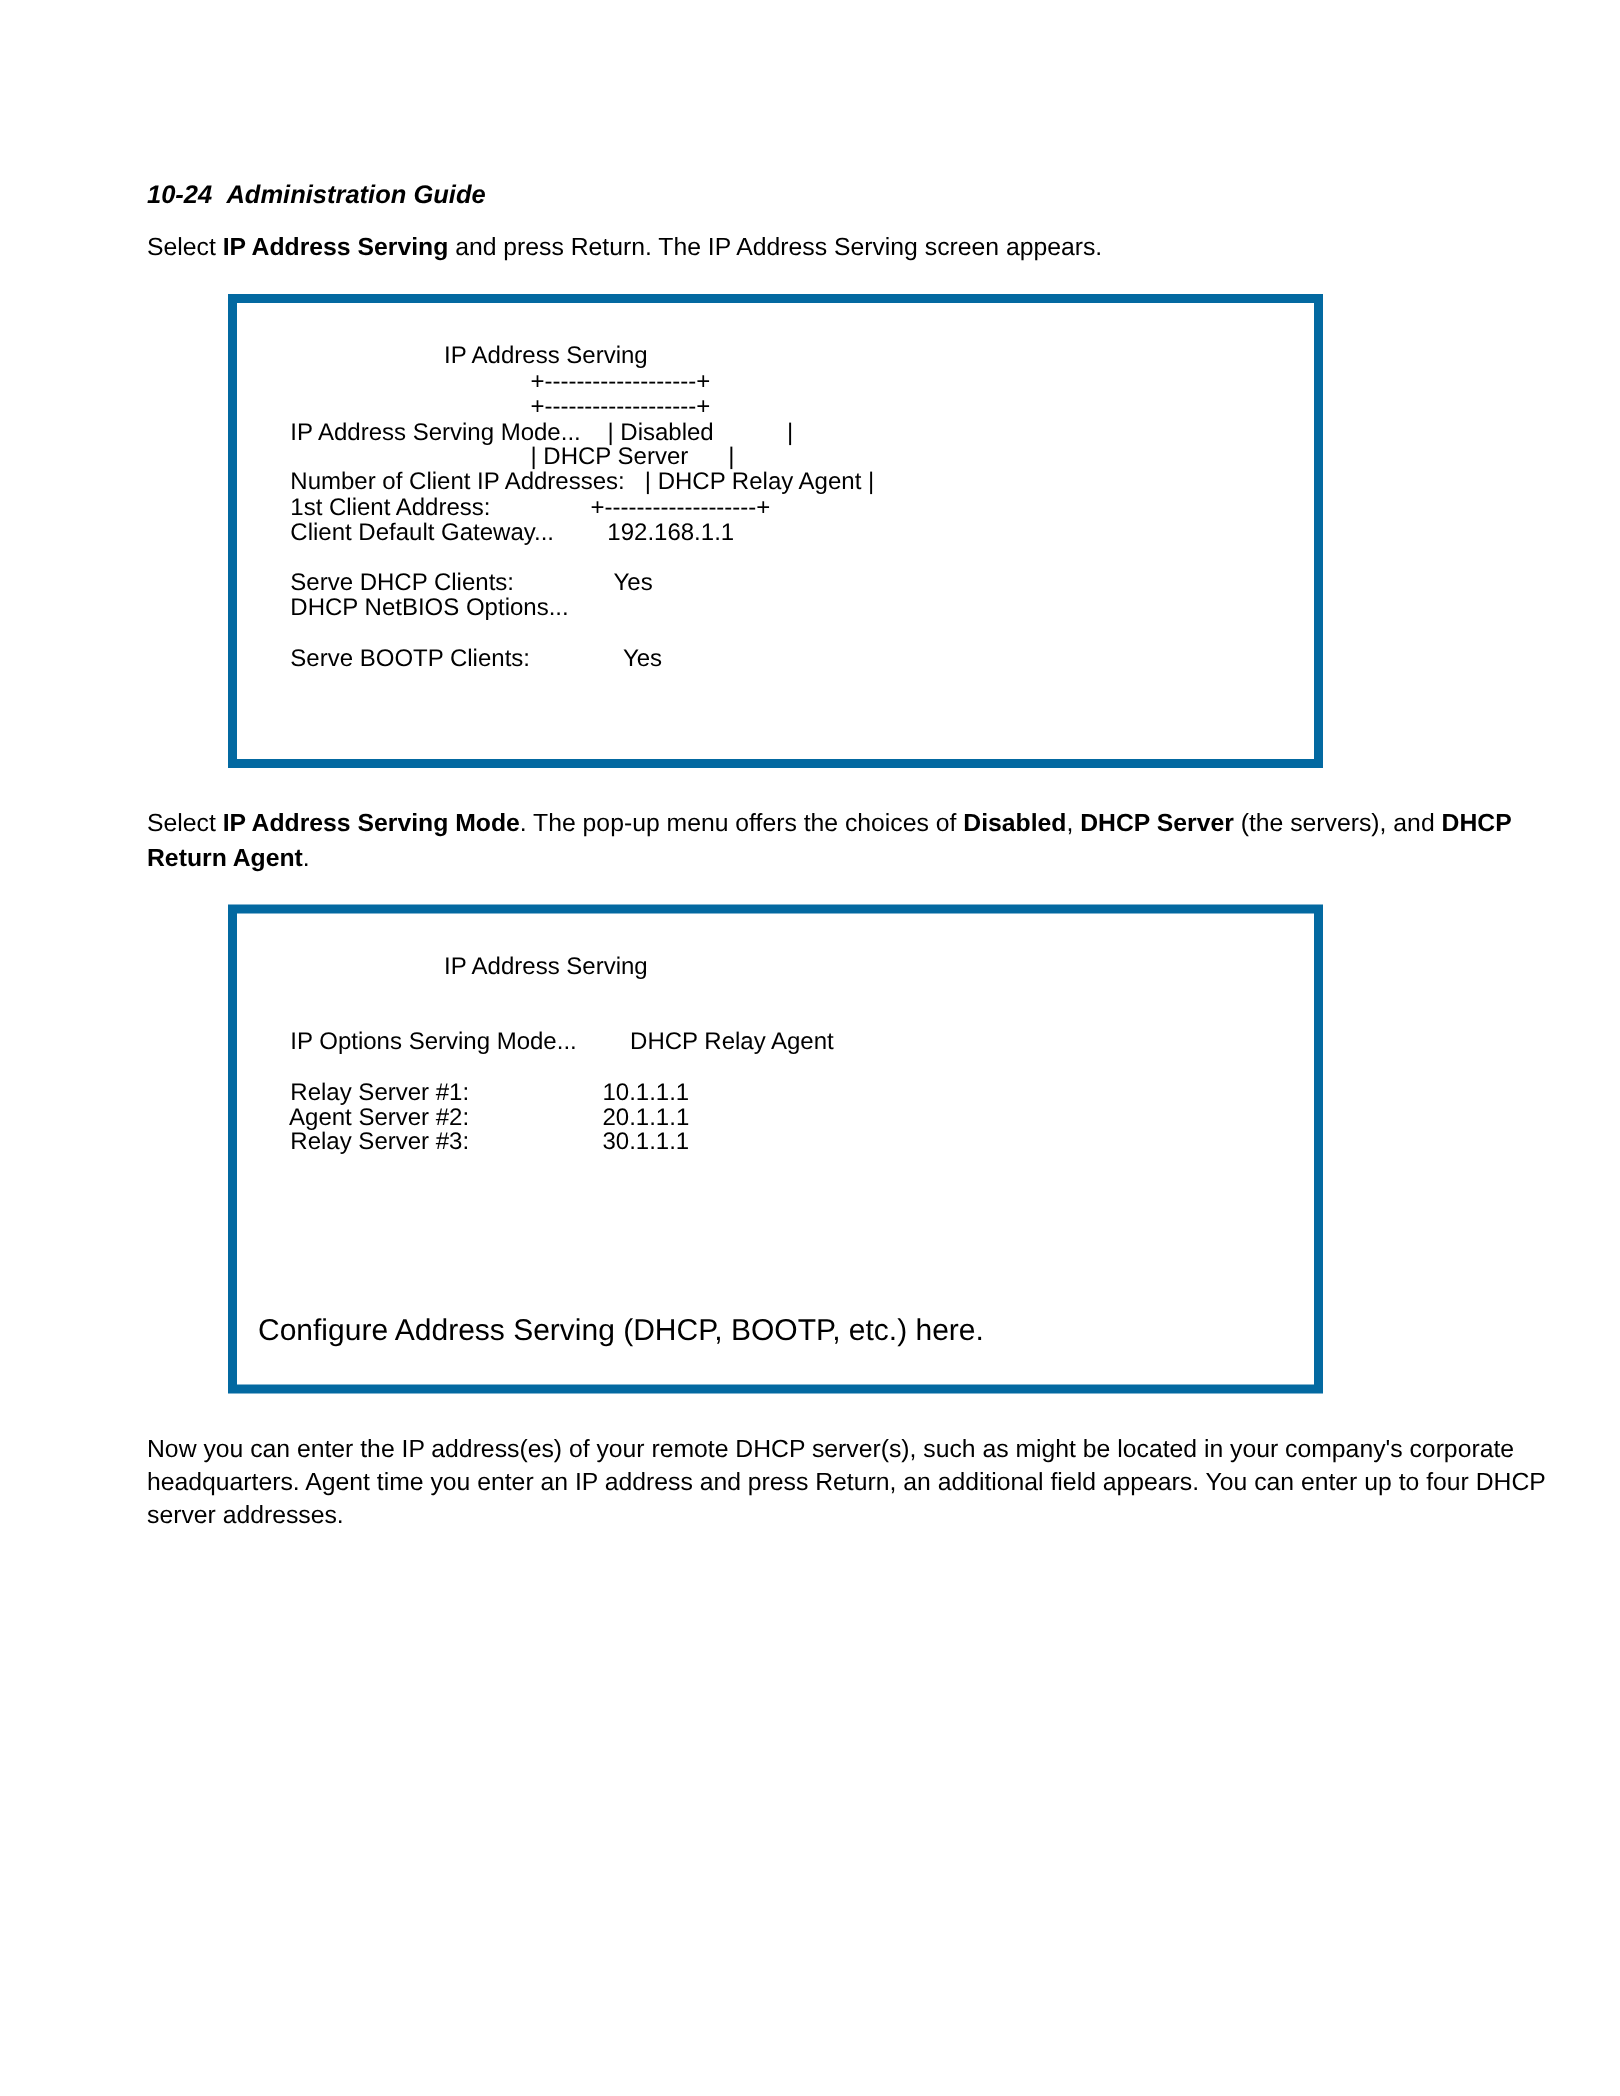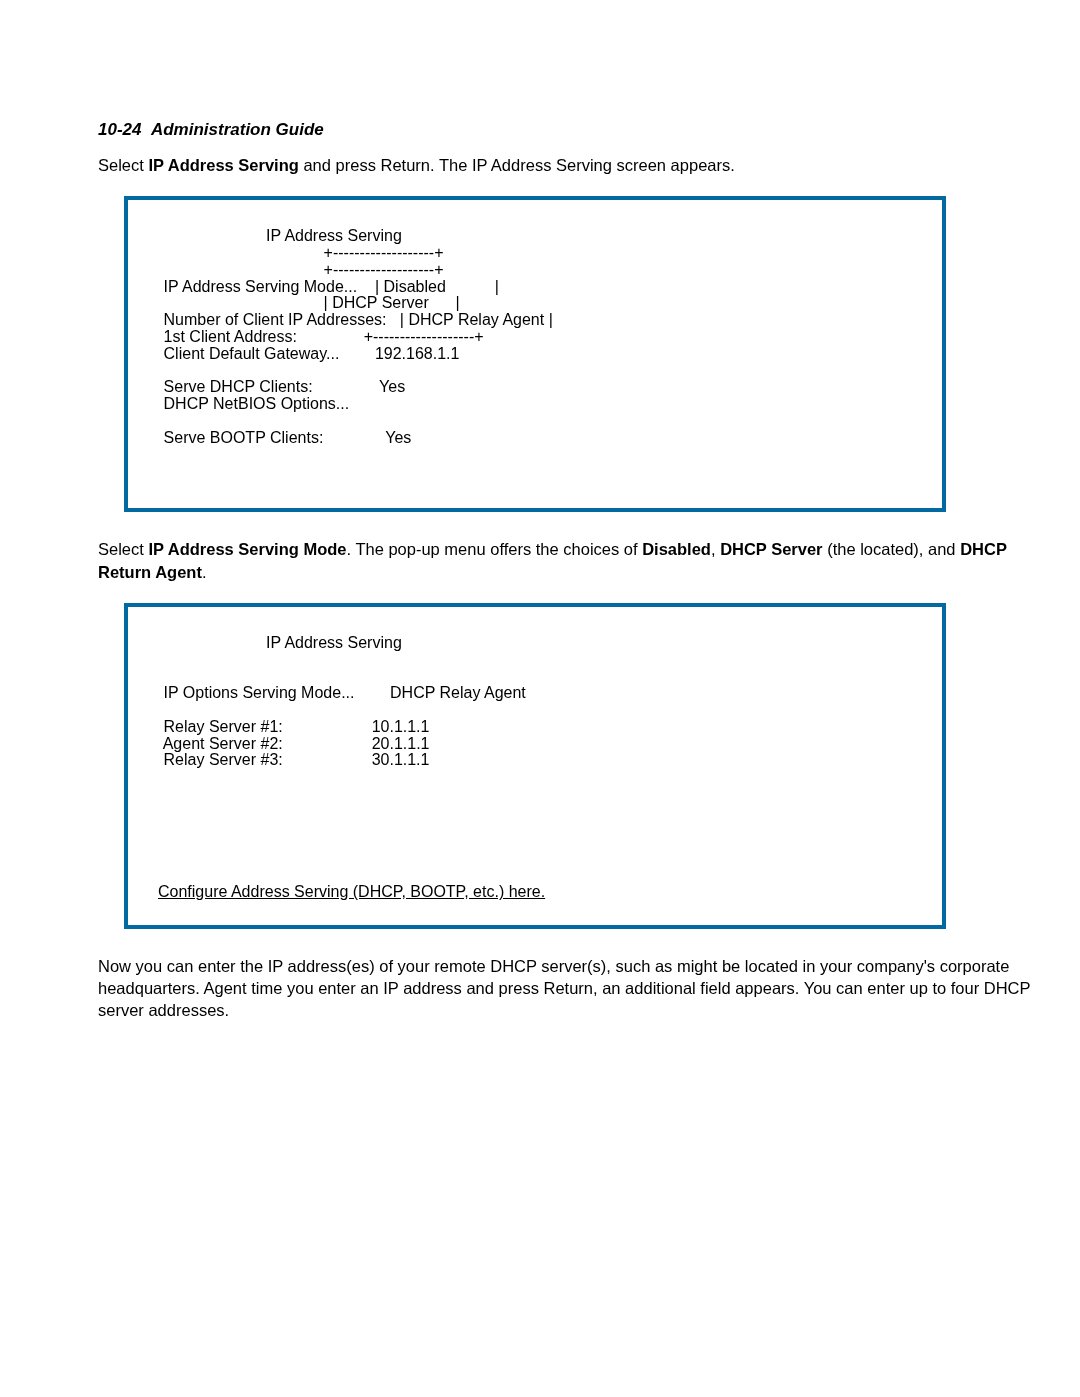--- a/index.html
+++ b/index.html
@@ -25,24 +25,24 @@
   }
   .para {
     font-size: 16.5px;
     line-height: 1.35;
     margin: 12px 0 18px 0;
   }
   .bold {
     font-weight: bold;
   }
   .screen-box {
-    border: 4px solid #0369a1;
-    width: 822px;
+    border: 6px solid #0369a1;
+    width: 730px;
     box-sizing: border-box;
-    margin-left: 26px;
+    margin-left: 54px;
     margin-bottom: 26px;
     margin-top: 20px;
   }
   .screen-a {
     height: 316px;
   }
   .screen-b {
     height: 326px;
     position: relative;
   }
@@ -54,23 +54,22 @@
     margin: 0;
     padding: 28px 0 0 0;
   }
   .screen-title {
     text-align: left;
     padding-left: 138px;
   }
   .footer-line {
     position: absolute;
     bottom: 24px;
-    left: 30px;
-    font-size: 16px;
-    text-decoration: underline;
+    left: 14px;
+    font-size: 20px;
   }
 </style>
 </head>
 <body>
 
 <div class="page">
 
   <div class="page-header">
     <span>10-24</span>&nbsp;&nbsp;<span>Administration Guide</span>
   </div>
@@ -90,21 +89,21 @@
 <span>        Client Default Gateway...        192.168.1.1</span>
 
 <span>        Serve DHCP Clients:               Yes</span>
 <span>        DHCP NetBIOS Options...</span>
 
 <span>        Serve BOOTP Clients:              Yes</span>
 </pre>
   </div>
 
   <p class="para">
-    <span>Select </span><span class="bold">IP Address Serving Mode</span><span>. The pop-up menu offers the choices of </span><span class="bold">Disabled</span><span>, </span><span class="bold">DHCP Server</span><span> (the located), and </span><span class="bold">DHCP Return Agent</span><span>.</span>
+    <span>Select </span><span class="bold">IP Address Serving Mode</span><span>. The pop-up menu offers the choices of </span><span class="bold">Disabled</span><span>, </span><span class="bold">DHCP Server</span><span> (the servers), and </span><span class="bold">DHCP Return Agent</span><span>.</span>
   </p>
 
 
   <div class="screen-box screen-b">
 <pre class="pre"><span class="screen-title" style="display:inline-block;">IP Address Serving</span>
 
 
 <span>        IP Options Serving Mode...        DHCP Relay Agent</span>
 
 <span>        Relay Server #1:                    10.1.1.1</span>

